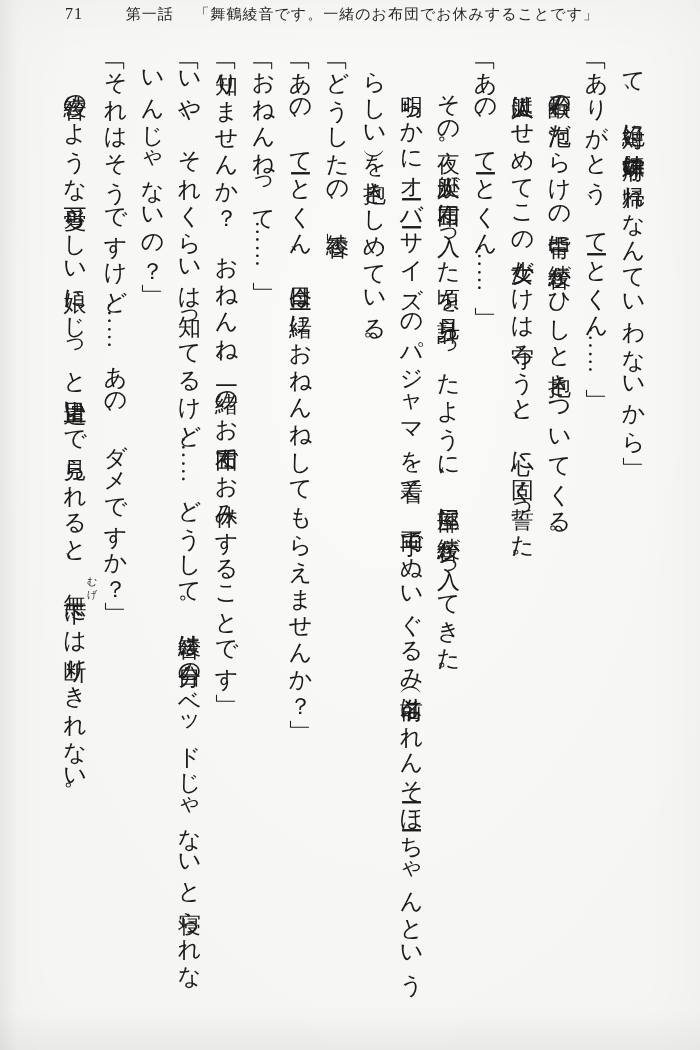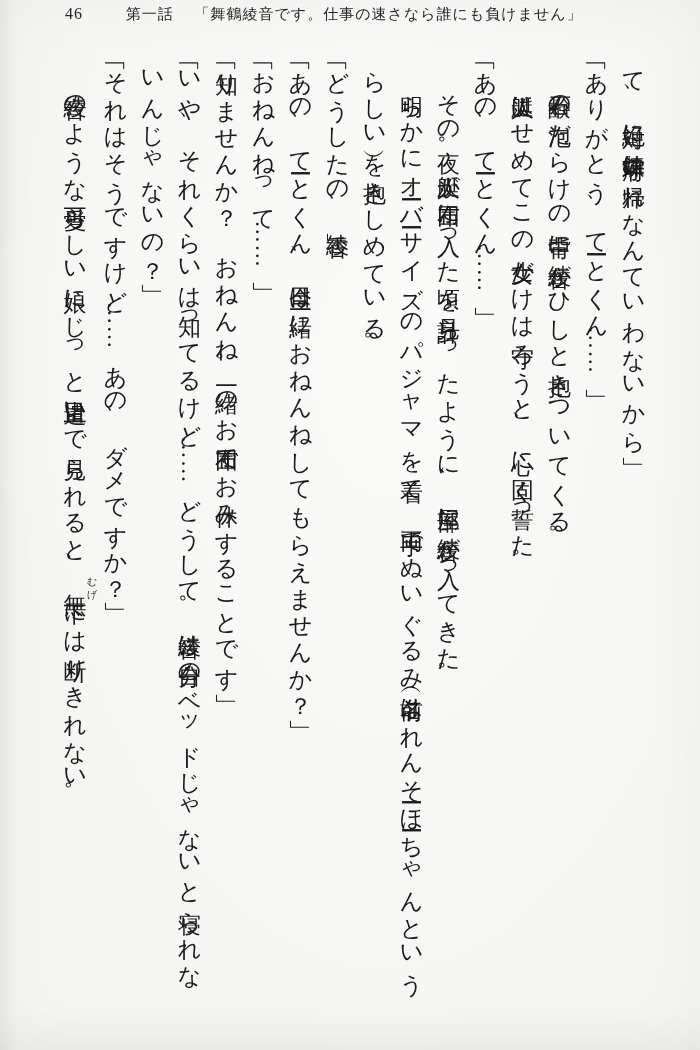--- a/index.html
+++ b/index.html
@@ -75,23 +75,23 @@
     letter-spacing: 0;
     color: #2a2a2a;
   }
 </style>
 </head>
 <body>
 
 <div class="book-page">
 
   <header class="running-head">
-    <span class="page-number">46</span>
+    <span class="page-number">71</span>
     <span class="chapter-label">第一話</span>
-    <span class="chapter-title">「舞鶴綾音です。仕事の速さなら誰にも負けません」</span>
+    <span class="chapter-title">「舞鶴綾音です。一緒のお布団でお休みすることです」</span>
   </header>
 
   <main class="text-block" id="text-block">
       <p class="para">て、絶対に『妹鎮守府』に帰れなんていわないから」</p>
       <p class="para">「ありがとう、てーとくん……」</p>
       <p class="para indent">石鹸の泡だらけの背中に綾音がひしと抱きついてくる。</p>
       <p class="para indent">艇人はせめてこの少女だけは守ろうと、心に固く誓った。</p>
       <p class="para">「あの、てーとくん……」</p>
       <p class="para indent">その夜。艇人が布団に入った頃を見計らったように、部屋に綾音が入ってきた。</p>
       <p class="para indent">明らかにオーバーサイズのパジャマを着て、両手でぬいぐるみ（名前はれんそーほーちゃんというらしい）を抱きしめている。</p>

